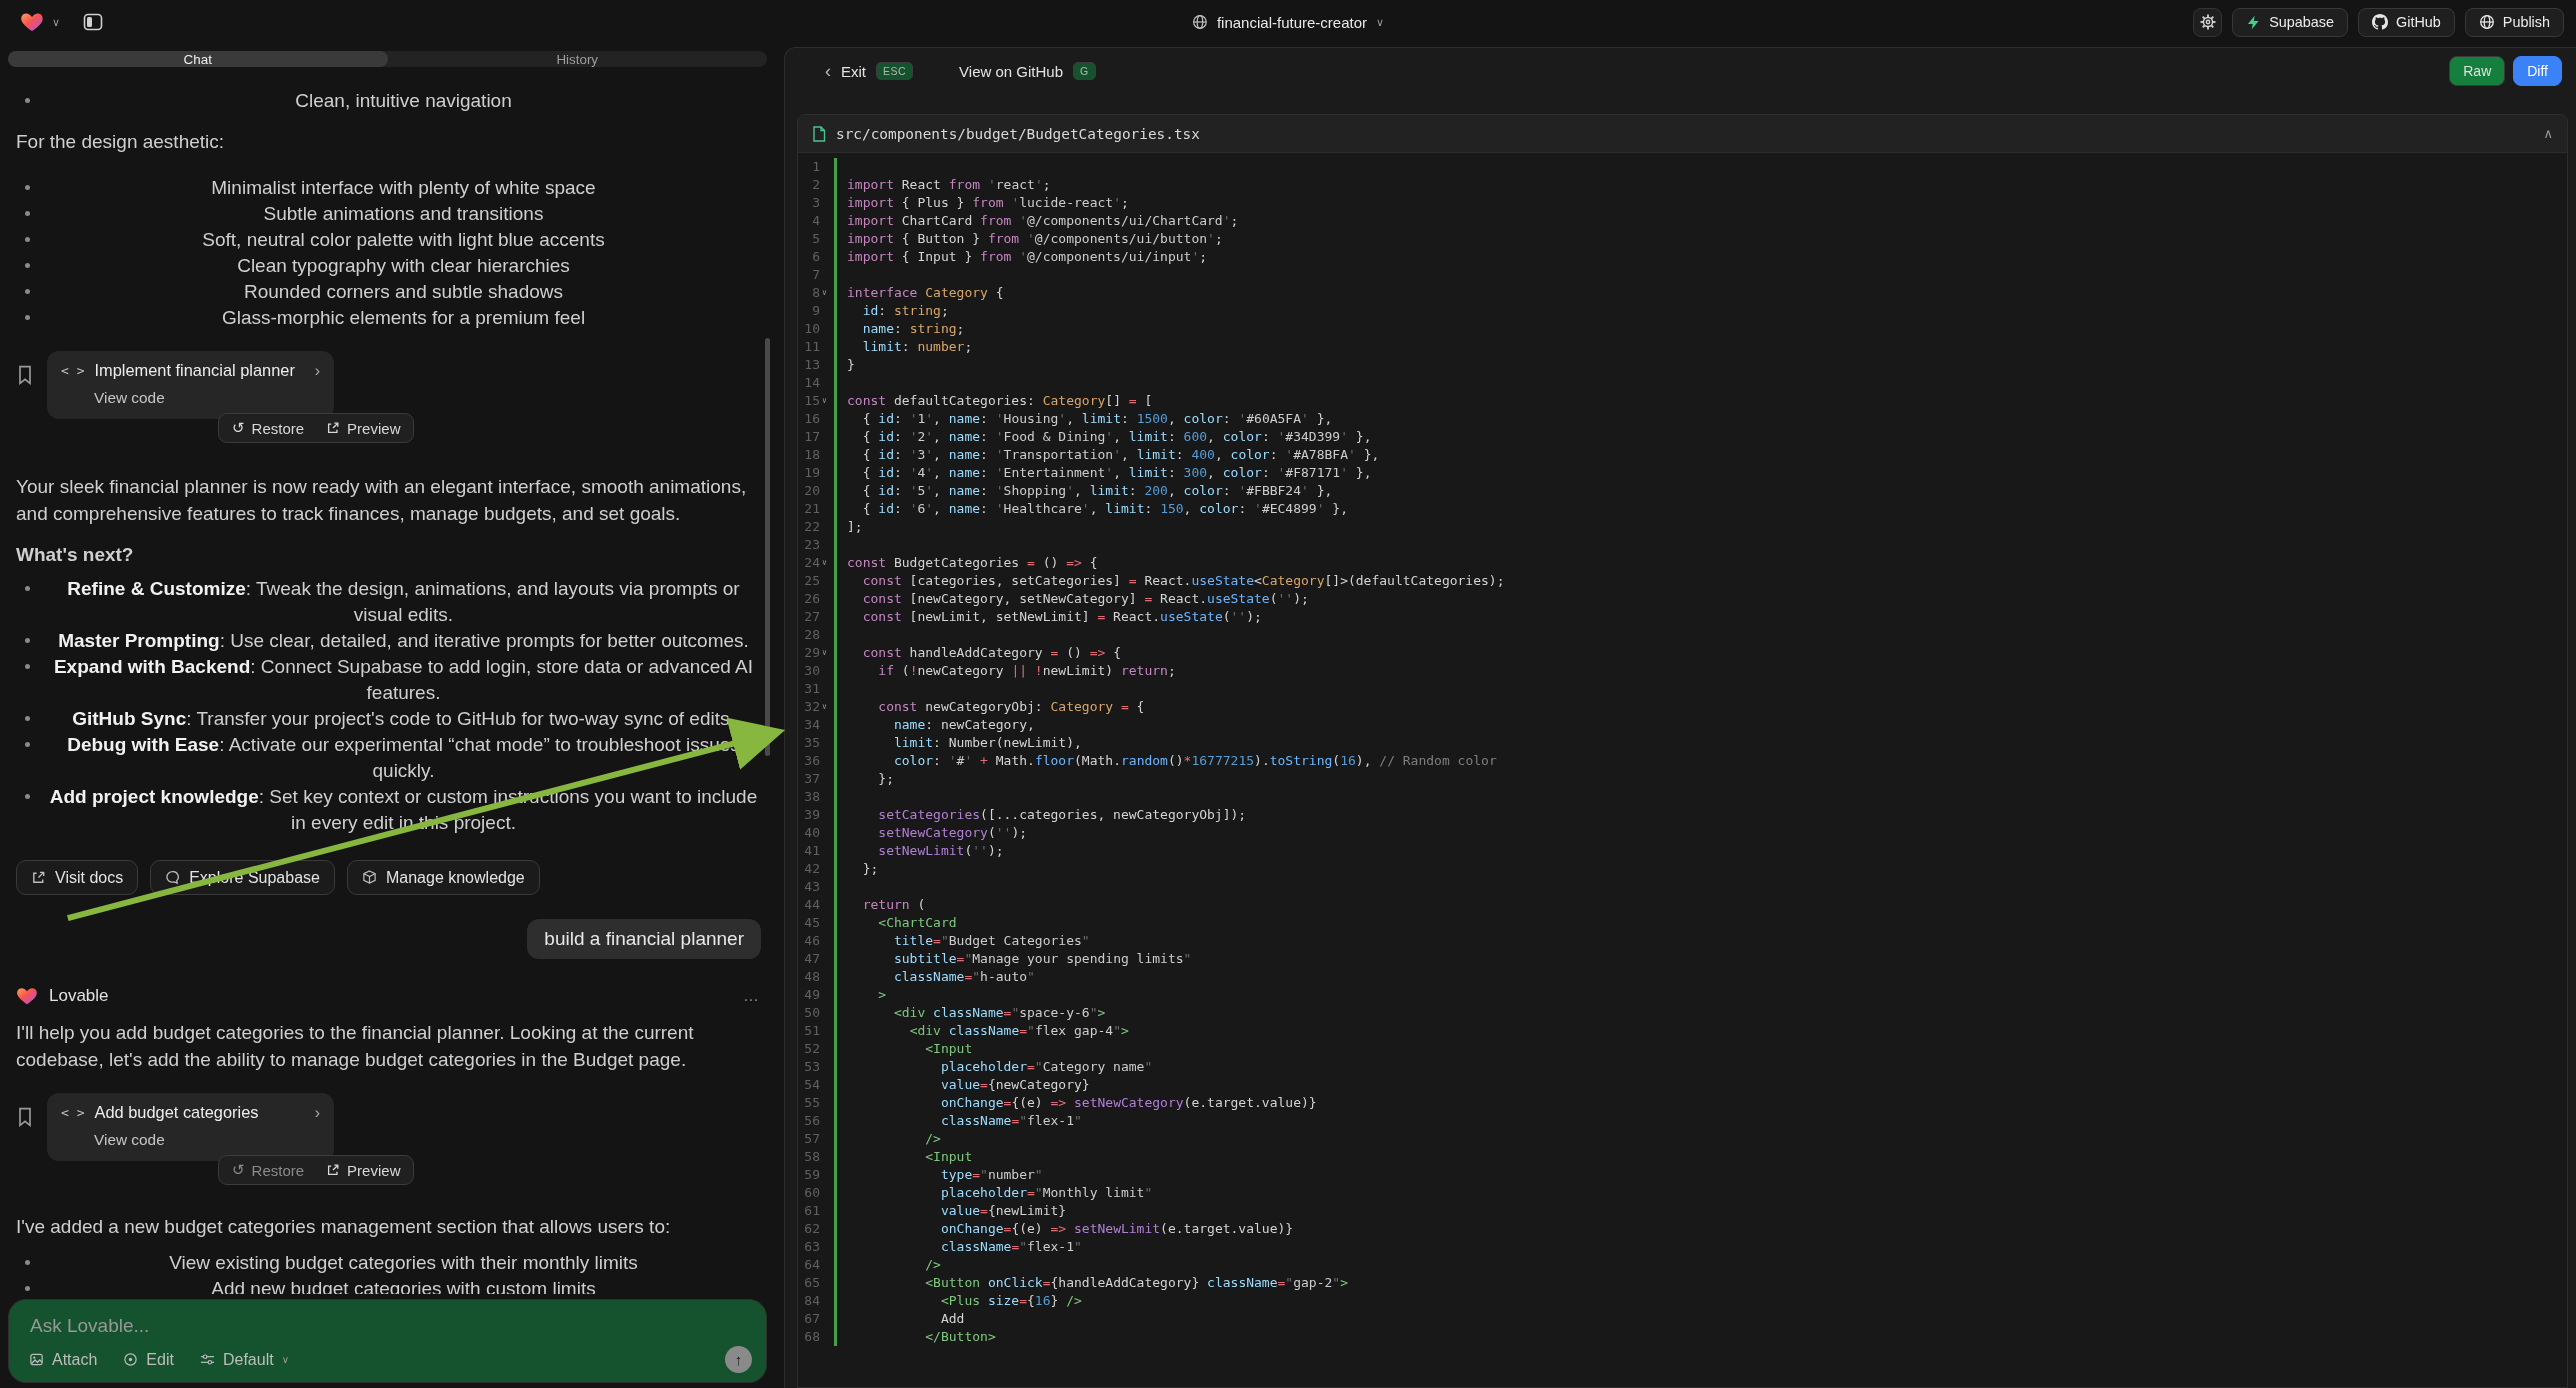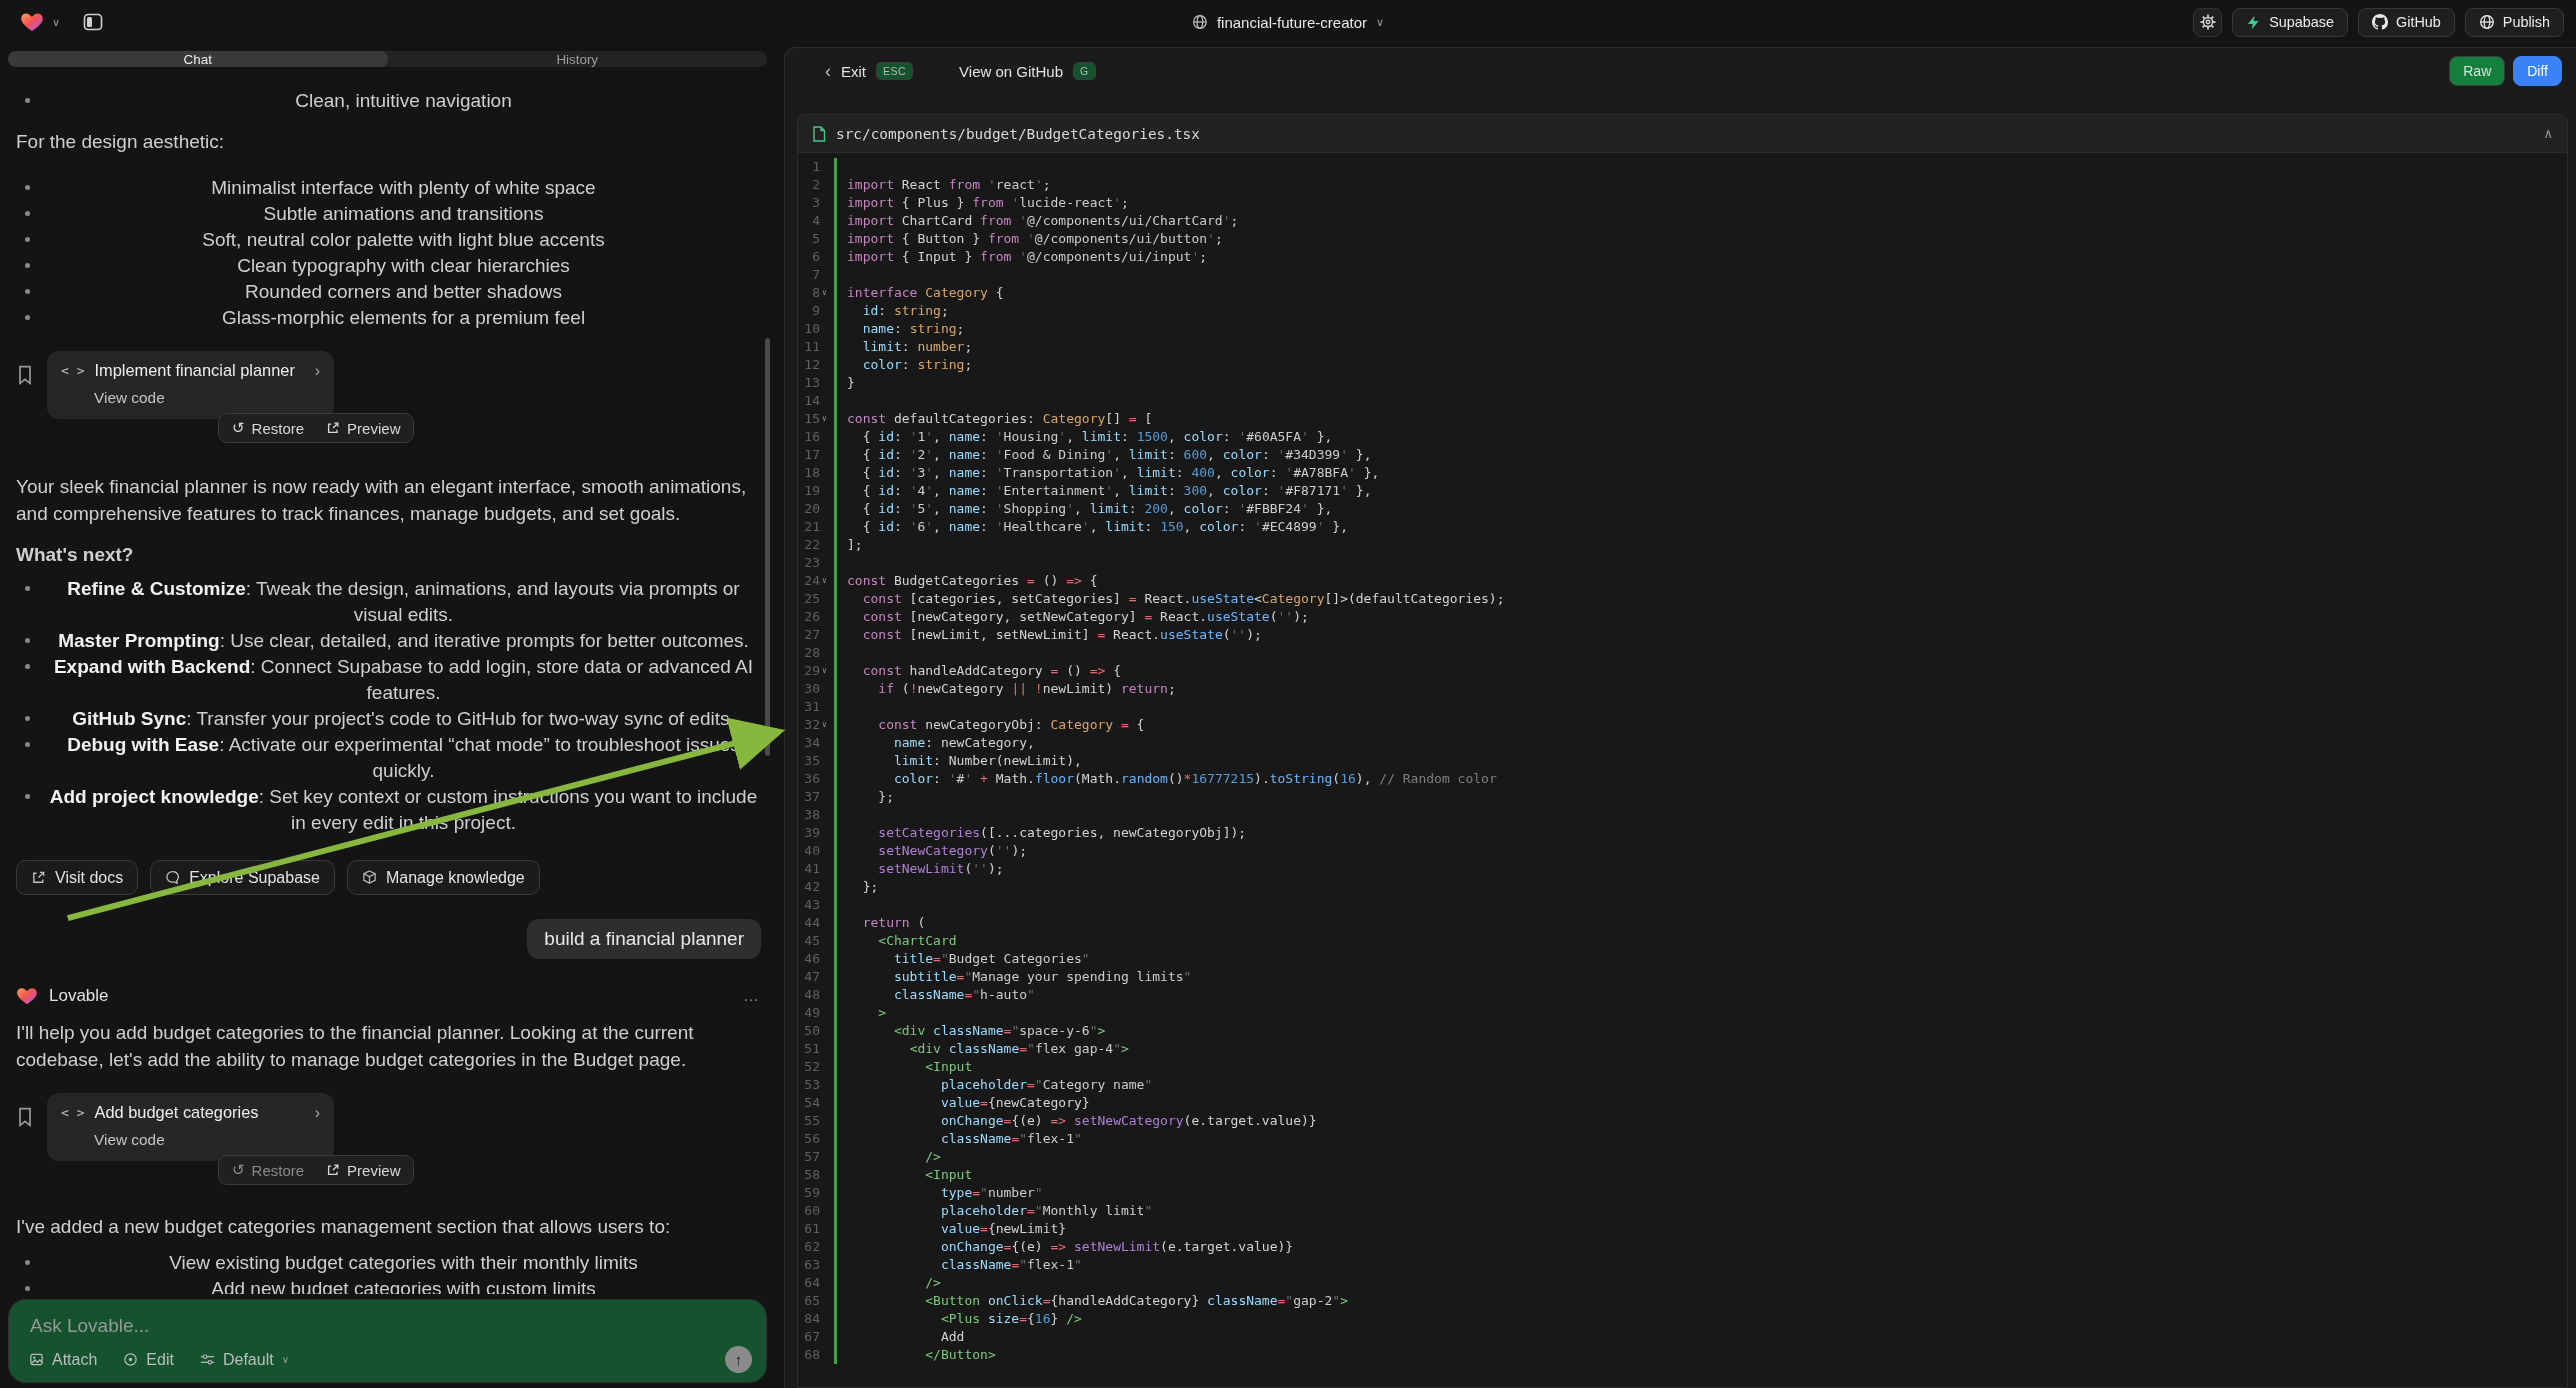--- a/index.html
+++ b/index.html
@@ -205,21 +205,21 @@
   <div class="chat-scroll">
     <ul class="b-ul li-top">
       <li>Clean, intuitive navigation</li>
     </ul>
     <p class="p-design">For the design aesthetic:</p>
     <ul class="b-ul ul-design" id="design-list">
         <li>Minimalist interface with plenty of white space</li>
         <li>Subtle animations and transitions</li>
         <li>Soft, neutral color palette with light blue accents</li>
         <li>Clean typography with clear hierarchies</li>
-        <li>Rounded corners and better shadows</li>
+        <li>Rounded corners and subtle shadows</li>
         <li>Glass-morphic elements for a premium feel</li>
       </ul>
 
     <div class="card-row">
       <svg class="ic bm" width="18" height="20" viewBox="0 0 16 18">
         <path d="M3.5 1.5h9v15l-4.5-3.6-4.5 3.6z" fill="none" stroke="#9a9a9a" stroke-width="1.5"></path>
       </svg>
       <div>
         <div class="msg-card">
           <div class="mc-title">
@@ -484,28 +484,20 @@
         <div class="cl">
           <div class="ln">
             <span>11</span>
             <span class="nofold"></span>
           </div>
           <div class="bar"></div>
           <div class="tx"><span class="tk-d">  </span><span class="tk-p">limit</span><span class="tk-d">: </span><span class="tk-t">number</span><span class="tk-d">;</span></div>
         </div>
         <div class="cl">
           <div class="ln">
-            <span>12</span>
-            <span class="nofold"></span>
-          </div>
-          <div class="bar"></div>
-          <div class="tx"><span class="tk-d">  </span><span class="tk-p">color</span><span class="tk-d">: </span><span class="tk-t">string</span><span class="tk-d">;</span></div>
-        </div>
-        <div class="cl">
-          <div class="ln">
             <span>13</span>
             <span class="nofold"></span>
           </div>
           <div class="bar"></div>
           <div class="tx"><span class="tk-d">}</span></div>
         </div>
         <div class="cl">
           <div class="ln">
             <span>14</span>
             <span class="nofold"></span>

